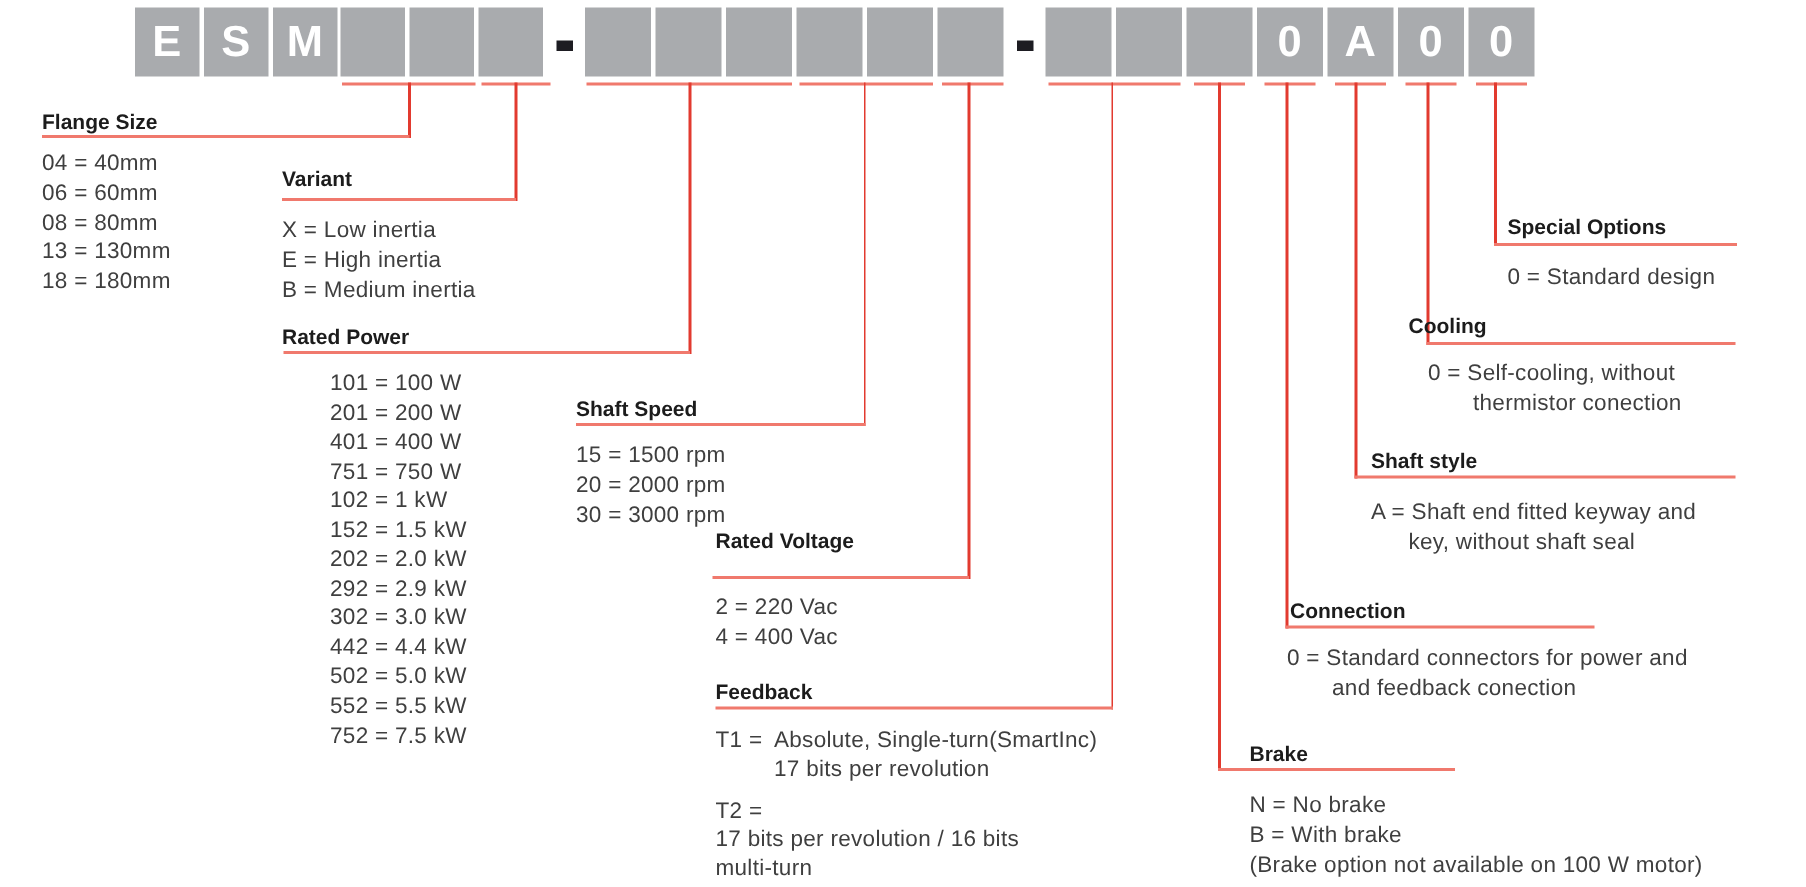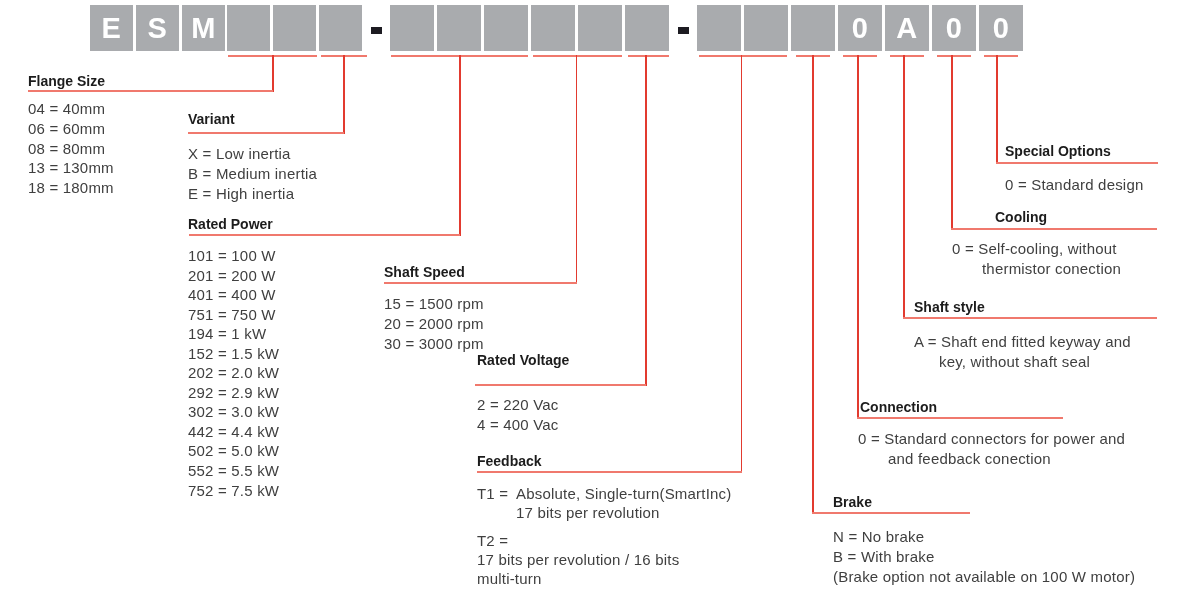--- a/index.html
+++ b/index.html
@@ -6,21 +6,21 @@
   #canvas{position:relative;width:1204px;height:591px;background:#fff;overflow:hidden;
           font-family:"Liberation Sans",sans-serif;color:#3f3f3f;}
   .box{position:absolute;top:5px;height:46px;background:#a9abae;text-align:center;
        line-height:46px;font-size:29px;font-weight:bold;color:#ffffff;letter-spacing:.5px;}
   .bw43{width:43px;} .bw44{width:44px;}
   .dash{position:absolute;top:27px;width:11px;height:7px;background:#1d1c22;}
   .hline{position:absolute;height:2px;background:#f0796d;}
   .vline{position:absolute;width:1.5px;background:#e23a2f;}
   .title{position:absolute;font-size:14px;font-weight:bold;color:#1c1c1c;white-space:nowrap;}
   .list{position:absolute;font-size:15px;letter-spacing:.2px;line-height:19.8px;white-space:nowrap;}
-  .list.tight{line-height:19.55px;}
+  .list.tight{line-height:19.55px;margin-left:32px;}
   .fb-entry{display:flex;line-height:19.3px;}
   .fb-entry + .fb-entry{margin-top:8px;flex-direction:column;}
   .fb-code{width:39px;flex:none;}
   .indent25{padding-left:25px;} .indent30{padding-left:30px;}
 </style>
 </head>
 <body>
 
 <div id="canvas">
 
@@ -88,43 +88,43 @@
 
   <div class="title" style="left:28px;top:73px">Flange Size</div>
   <div class="title" style="left:188px;top:111px">Variant</div>
   <div class="title" style="left:188px;top:216px">Rated Power</div>
   <div class="title" style="left:384px;top:264px">Shaft Speed</div>
   <div class="title" style="left:477px;top:352px">Rated Voltage</div>
   <div class="title" style="left:477px;top:453px">Feedback</div>
   <div class="title" style="left:833px;top:494px">Brake</div>
   <div class="title" style="left:860px;top:399px">Connection</div>
   <div class="title" style="left:914px;top:299px">Shaft style</div>
-  <div class="title" style="left:995px;top:209px">Cooling</div>
+  <div class="title" style="left:939px;top:209px">Cooling</div>
   <div class="title" style="left:1005px;top:143px">Special Options</div>
 
   <div class="list" style="left:28px;top:99px;width:150px">
     <div>04 = 40mm</div>
     <div>06 = 60mm</div>
     <div>08 = 80mm</div>
     <div>13 = 130mm</div>
     <div>18 = 180mm</div>
   </div>
 
   <div class="list" style="left:188px;top:144px;width:170px">
     <div>X = Low inertia</div>
+    <div>E = High inertia</div>
     <div>B = Medium inertia</div>
-    <div>E = High inertia</div>
   </div>
 
   <div class="list tight" style="left:188px;top:246px;width:130px">
     <div>101 = 100 W</div>
     <div>201 = 200 W</div>
     <div>401 = 400 W</div>
     <div>751 = 750 W</div>
-    <div>194 = 1 kW</div>
+    <div>102 = 1 kW</div>
     <div>152 = 1.5 kW</div>
     <div>202 = 2.0 kW</div>
     <div>292 = 2.9 kW</div>
     <div>302 = 3.0 kW</div>
     <div>442 = 4.4 kW</div>
     <div>502 = 5.0 kW</div>
     <div>552 = 5.5 kW</div>
     <div>752 = 7.5 kW</div>
   </div>
 

